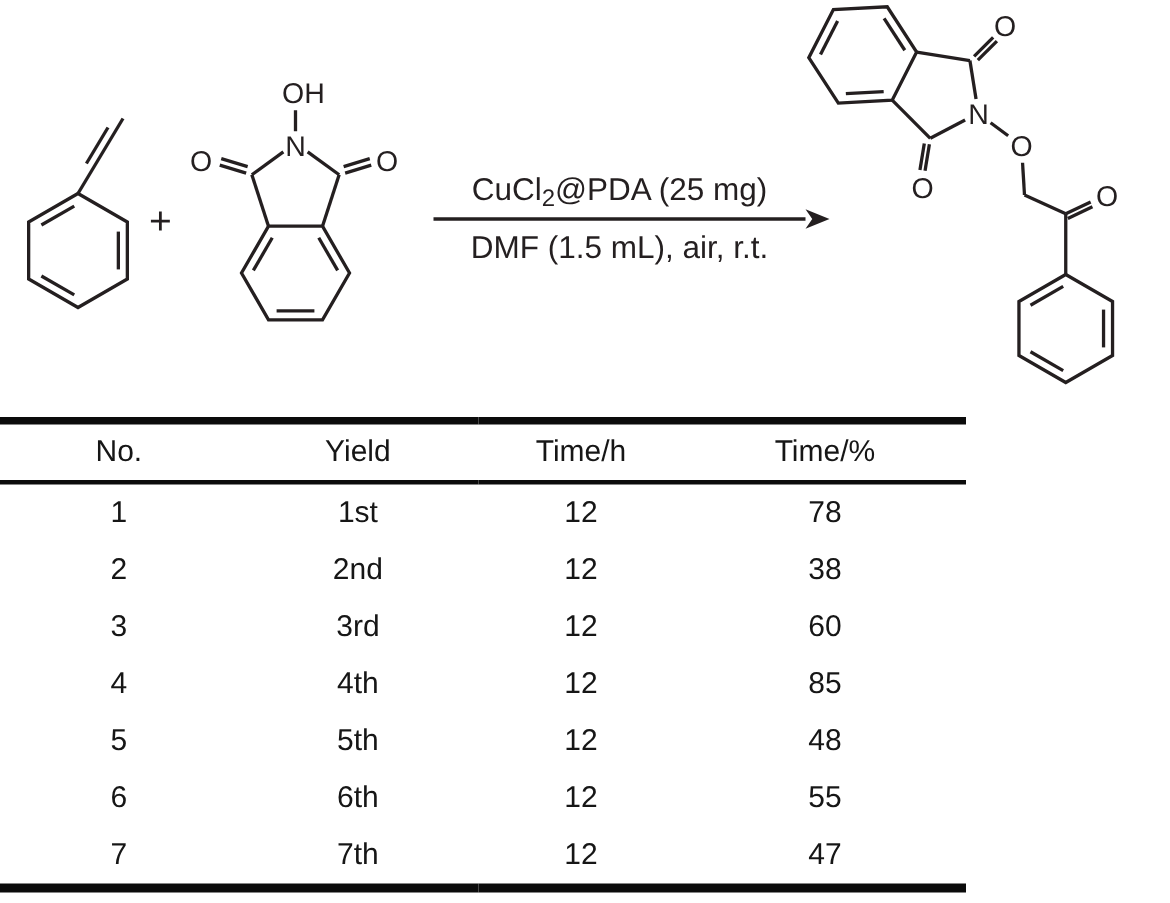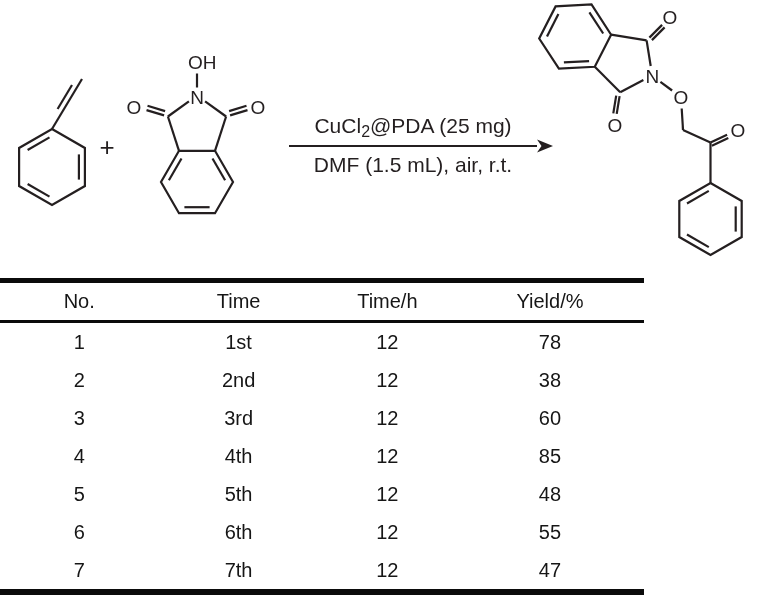--- a/index.html
+++ b/index.html
@@ -127,23 +127,23 @@
     <table class="results-table">
       <colgroup>
         <col style="width:24.6%">
           <col style="width:24.9%">
           <col style="width:21.3%">
           <col style="width:29.2%">
       </colgroup>
       <thead>
         <tr>
           <th>No.</th>
-          <th>Time</th>
+          <th>Yield</th>
           <th>Time/h</th>
-          <th>Yield/%</th>
+          <th>Time/%</th>
         </tr>
       </thead>
       <tbody>
         <tr>
           <td>1</td>
           <td>1st</td>
           <td>12</td>
           <td>78</td>
         </tr>
         <tr>

